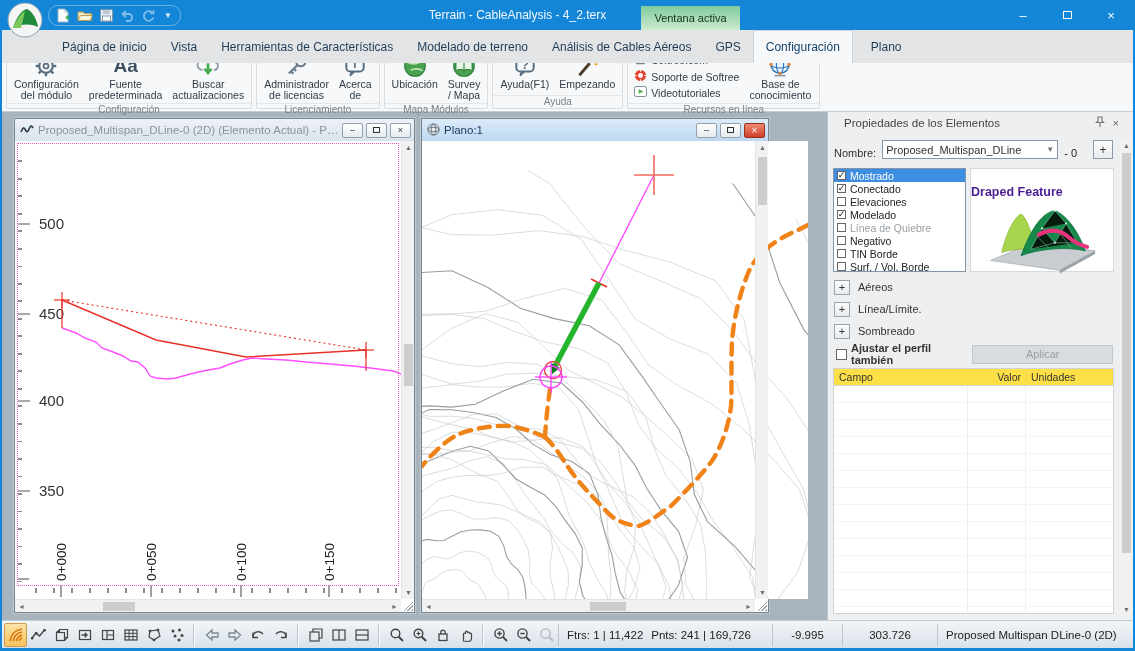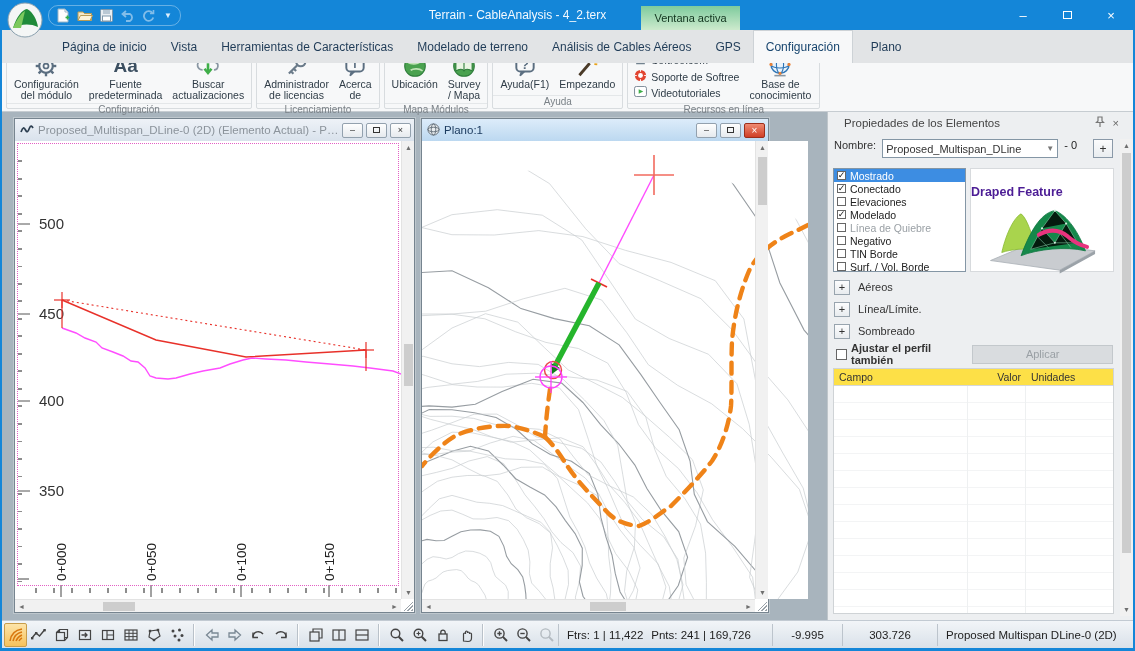--- a/index.html
+++ b/index.html
@@ -64,21 +64,21 @@
 .xtickstrip{position:absolute;left:4px;top:447px;height:5px;width:380px;background:repeating-linear-gradient(to right,transparent 0 16px,#8d8d8d 16px 18px)}
 .mapclip{position:absolute;inset:0;clip-path:circle(312px at 190px 330px)}
 .mapclip svg,.ovl{position:absolute;left:0;top:0}
 .ovl{z-index:3}
 
 
 .props{position:absolute;left:827px;top:0;width:308px;height:508px;background:#edeff1;border-left:1px solid #bfc6cb;font-size:11px;color:#333}
 .phead{height:21px;display:flex;align-items:center;padding:0 16px;font-size:11.5px;color:#444}
 .phead .ptitle{flex:1}
 .phicon{color:#666;font-size:11px;margin-left:8px}
-.prow{position:absolute;left:6px;top:27px;right:22px;height:20px;display:flex;align-items:flex-start}
+.prow{position:absolute;left:6px;top:27px;right:22px;height:20px;display:flex;align-items:flex-end}
 .nsel{flex:none;width:176px;height:19px;background:#fff;border:1px solid #8496a5;display:flex;align-items:center;padding:0 3px;margin-left:6px}
 .nsel .nv{flex:1;overflow:hidden;white-space:nowrap;font-size:11px}
 .nsel .da{font-size:8px;color:#777}
 .nsuffix{margin-left:6px;color:#222}
 .pplus{margin-left:auto;width:20px;height:19px;border:1px solid #8a99a8;background:linear-gradient(#fbfbfc,#e9edf0);display:flex;align-items:center;justify-content:center;font-size:12px;color:#333}
 .optbox{position:absolute;left:5px;top:56px;width:133px;height:104px;background:#fff;border:1px solid #8496a5;overflow:hidden}
 .opt{display:flex;align-items:center;height:13px;padding:0 1px;color:#222;font-size:10.5px;white-space:nowrap}
 .opt.sel{background:#3d8de2;color:#fff}
 .opt.dis{color:#9aa0a5}
 .cb{width:9px;height:9px;border:1px solid #666;background:#fff;margin:0 4px 0 2px;flex:none;display:flex;align-items:center;justify-content:center;font-size:9px;color:#111;line-height:9px}

